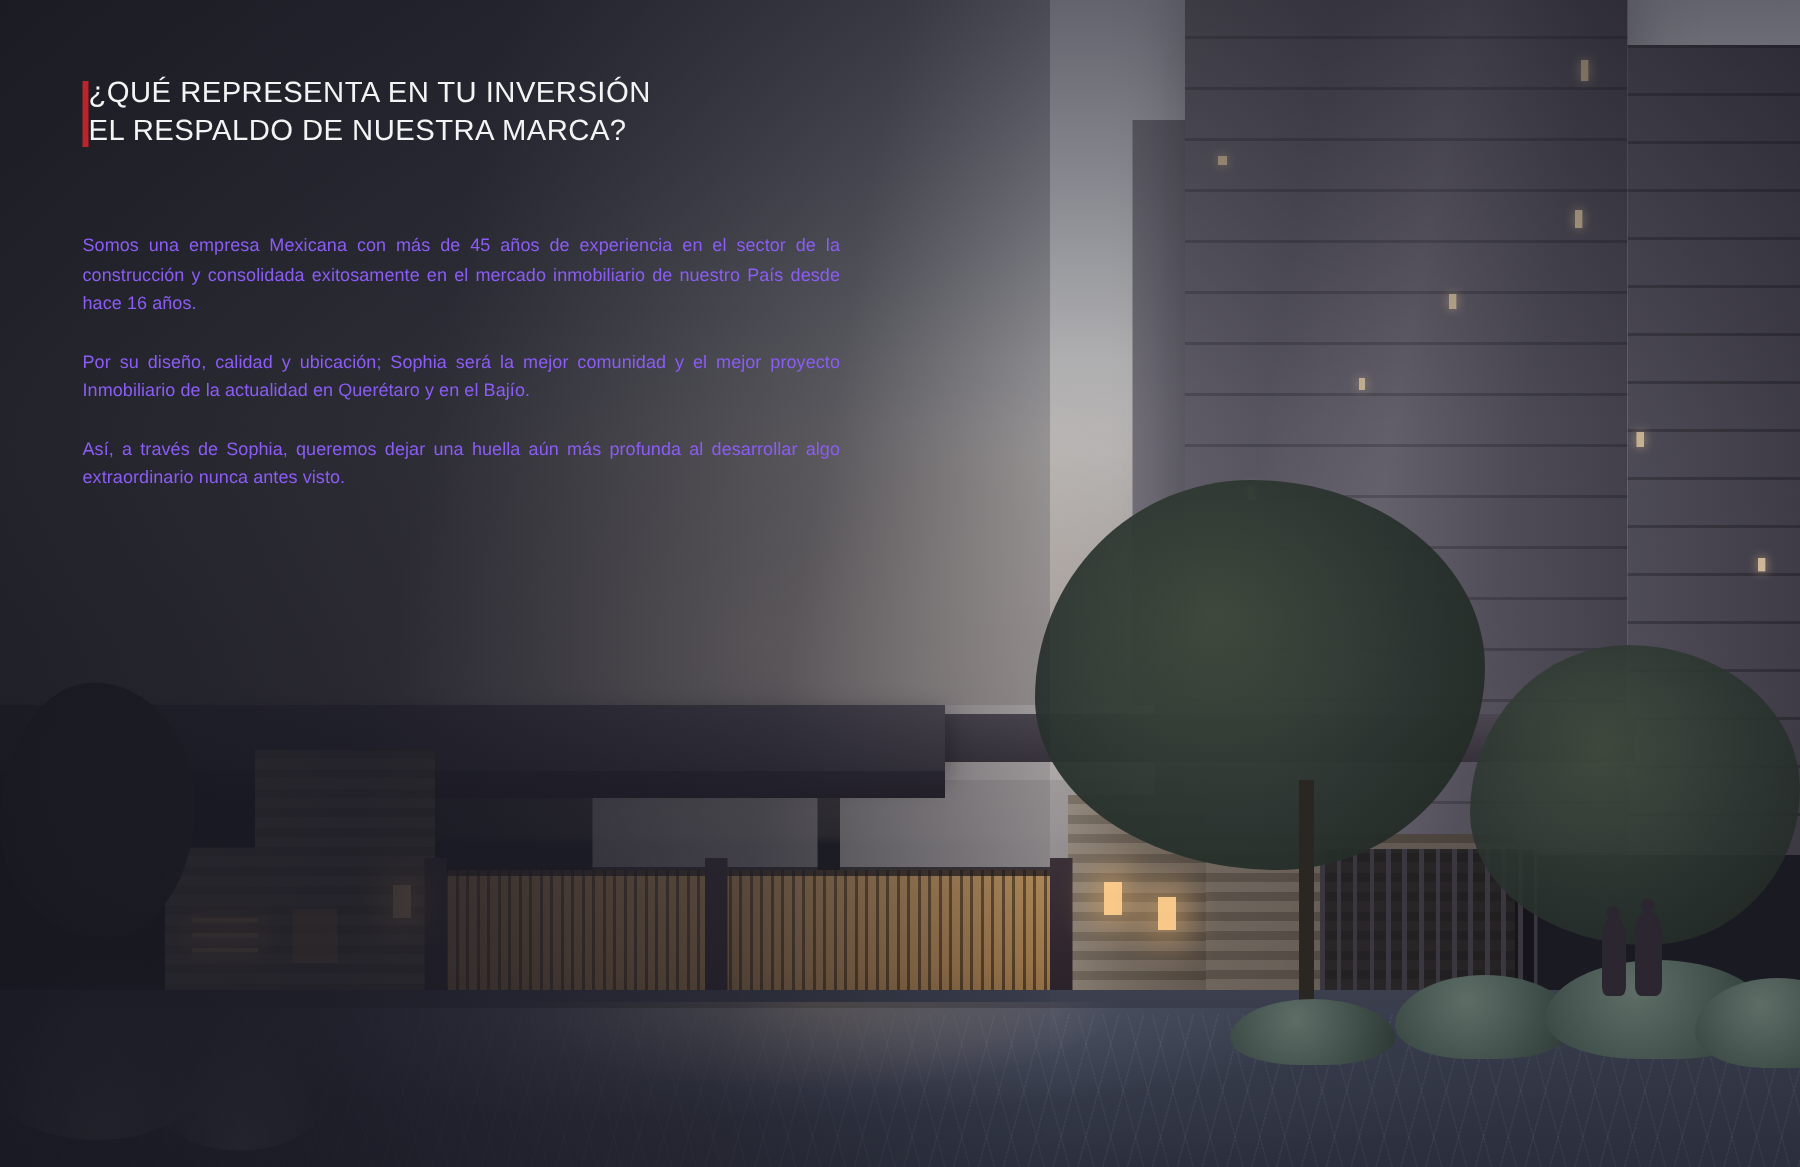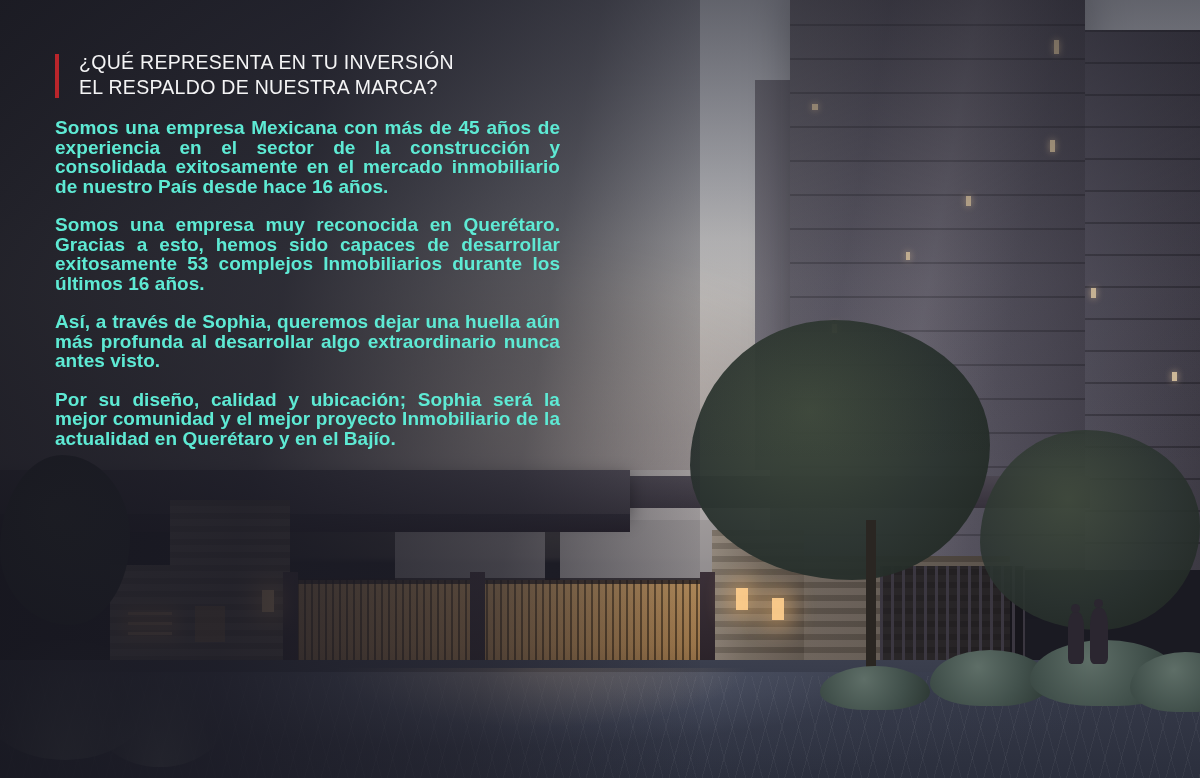--- a/index.html
+++ b/index.html
@@ -263,46 +263,46 @@
 
   
   .content {
     position: absolute;
     left: 55px; top: 50px;
     width: 520px;
     color: #f2f2f3;
   }
   .heading-wrap {
     position: relative;
-    padding-left: 24px;
-    margin-bottom: 18px;
+    padding-left: 4px;
+    margin-bottom: 54px;
   }
   .heading-bar {
     position: absolute;
     left: 0; top: 4px;
     width: 4px; height: 44px;
     background: #b9252b;
   }
   .heading {
     font-size: 19.5px;
     line-height: 25px;
     letter-spacing: .3px;
     font-weight: 400;
     color: #f4f4f5;
     margin: 0;
     white-space: pre-line;
   }
   .body-col { width: 505px; }
   .para {
-    font-size: 19px;
+    font-size: 12px;
     line-height: 19.5px;
-    color: #5eead4;
+    color: #8b5cf6;
     margin: 0 0 19px 0;
     text-align: justify;
-    font-weight: 700;
+    font-weight: 400;
     letter-spacing: .05px;
   }
   .para:last-child { margin-bottom: 0; }
 </style>
 </head>
 <body>
 
 <div class="page">
 
   <div class="scene">
@@ -378,19 +378,18 @@
 
   <div class="content">
     <div class="heading-wrap">
       <div class="heading-bar"></div>
       <h1 class="heading">¿QUÉ REPRESENTA EN TU INVERSIÓN
 EL RESPALDO DE NUESTRA MARCA?</h1>
     </div>
 
     <div class="body-col">
       <p class="para">Somos una empresa Mexicana con más de 45 años de experiencia en el sector de la construcción y consolidada exitosamente en el mercado inmobiliario de nuestro País desde hace 16 años.</p>
-      <p class="para">Somos una empresa muy reconocida en Querétaro. Gracias a esto, hemos sido capaces de desarrollar  exitosamente 53 complejos Inmobiliarios durante los últimos 16 años.</p>
+      <p class="para">Por su diseño, calidad y ubicación; Sophia será la mejor comunidad y el mejor proyecto Inmobiliario de la actualidad en Querétaro y en el Bajío.</p>
       <p class="para">Así, a través de Sophia, queremos dejar una huella aún más profunda al desarrollar algo extraordinario nunca antes visto.</p>
-      <p class="para">Por su diseño, calidad y ubicación; Sophia será la mejor comunidad y el mejor proyecto Inmobiliario de la actualidad en Querétaro y en el Bajío.</p>
     </div>
   </div>
 
 </div>
 
 </body></html>

